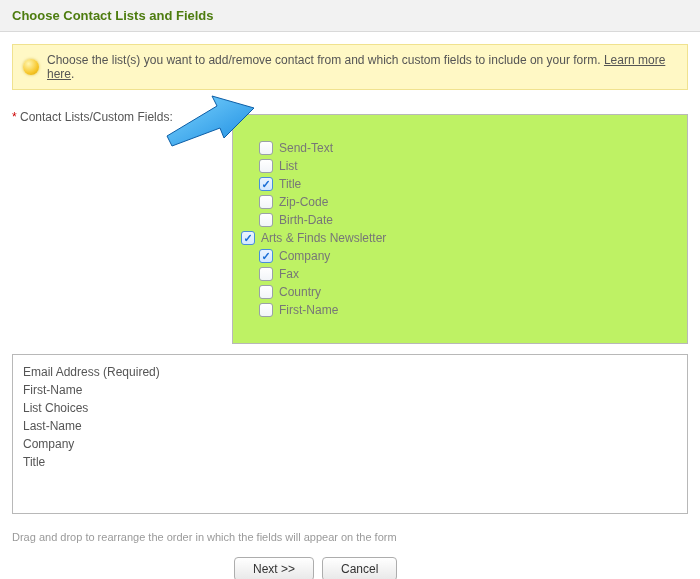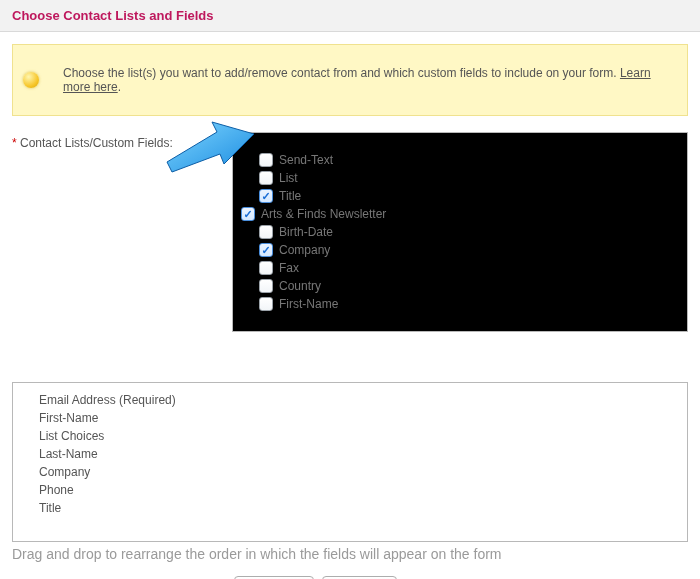--- a/index.html
+++ b/index.html
@@ -10,33 +10,33 @@
     color: #333;
     background: #fff;
     width: 700px;
   }
   .header {
     background: #f2f2f2;
     border-bottom: 1px solid #d9d9d9;
     padding: 8px 12px;
     font-weight: bold;
     font-size: 13px;
-    color: #be185d;
+    color: #4d7c0f;
   }
   .content {
     padding: 12px;
   }
   .info-bar {
     background: #fff8c5;
     border: 1px solid #f0e28f;
-    padding: 21px 10px;
+    padding: 8px 10px;
     margin-bottom: 16px;
     display: flex;
     align-items: center;
-    gap: 24px;
+    gap: 8px;
     font-size: 12px;
     color: #555;
   }
   .bulb-icon {
     width: 16px; height: 16px;
     border-radius: 50%;
     background: radial-gradient(circle at 35% 30%, #fff6b0, #f7c72c 60%, #d9a400);
     box-shadow: 0 0 3px rgba(200,160,0,.6);
     flex: none;
   }
@@ -53,23 +53,24 @@
     flex: none;
     padding-top: 4px;
     color: #555;
   }
   .field-label .req { color: #c00; }
   .field-body {
     flex: 1;
   }
   .list-box {
     border: 1px solid #b8b8b8;
-    padding: 18px 8px;
+    padding: 24px 8px;
     min-height: 40px;
-    background: #000000;
+    background: #bef264;
+    margin-top: 8px;
   }
   .checklist .item {
     display: flex;
     align-items: center;
     gap: 6px;
     padding: 2px 0;
   }
   .checklist .item.indent { padding-left: 18px; }
   .chk {
     width: 14px; height: 14px;
@@ -92,35 +93,34 @@
     content: "✓";
     font-weight: bold;
   }
   .item-label {
     color: #777;
     font-size: 12px;
   }
 
   .order-box {
     border: 1px solid #b8b8b8;
-    padding: 8px 26px;
+    padding: 8px 10px;
     min-height: 160px;
     background: #fff;
-    margin-top: 40px;
   }
   .order-item {
     padding: 2px 0;
     color: #555;
     font-size: 12px;
     cursor: move;
   }
   .hint {
     color: #9a9a9a;
-    font-size: 14px;
-    margin-top: 4px;
+    font-size: 11px;
+    margin-top: 17px;
   }
 
   .arrow-overlay {
     position: absolute;
     left: 150px;
     top: -18px;
     width: 95px;
     height: 65px;
     pointer-events: none;
   }
@@ -179,27 +179,31 @@
             <span class="item-label">Send-Text</span>
           </div>
           <div class="item indent">
             <span class="chk"></span>
             <span class="item-label">List</span>
           </div>
           <div class="item indent">
             <span class="chk on"></span>
             <span class="item-label">Title</span>
           </div>
+          <div class="item indent">
+            <span class="chk"></span>
+            <span class="item-label">Zip-Code</span>
+          </div>
+          <div class="item indent">
+            <span class="chk"></span>
+            <span class="item-label">Birth-Date</span>
+          </div>
           <div class="item">
             <span class="chk on"></span>
             <span class="item-label">Arts &amp; Finds Newsletter</span>
-          </div>
-          <div class="item indent">
-            <span class="chk"></span>
-            <span class="item-label">Birth-Date</span>
           </div>
           <div class="item indent">
             <span class="chk on"></span>
             <span class="item-label">Company</span>
           </div>
           <div class="item indent">
             <span class="chk"></span>
             <span class="item-label">Fax</span>
           </div>
           <div class="item indent">
@@ -215,21 +219,20 @@
   </div>
 
   <div class="field-row">
     <div class="field-body">
       <div class="order-box" id="orderbox">
           <div class="order-item">Email Address (Required)</div>
           <div class="order-item">First-Name</div>
           <div class="order-item">List Choices</div>
           <div class="order-item">Last-Name</div>
           <div class="order-item">Company</div>
-          <div class="order-item">Phone</div>
           <div class="order-item">Title</div>
         </div>
       <div class="hint">Drag and drop to rearrange the order in which the fields will appear on the form</div>
     </div>
   </div>
 
   <div class="button-row">
     <button class="btn">Next &gt;&gt;</button>
     <button class="btn">Cancel</button>
   </div>

